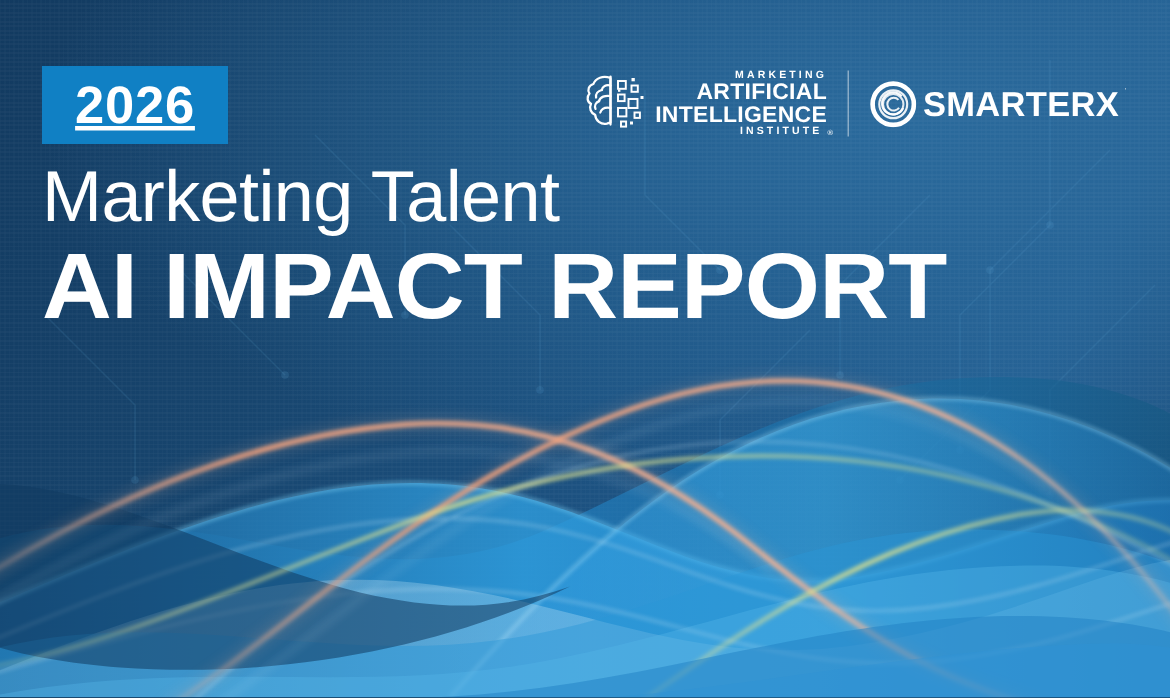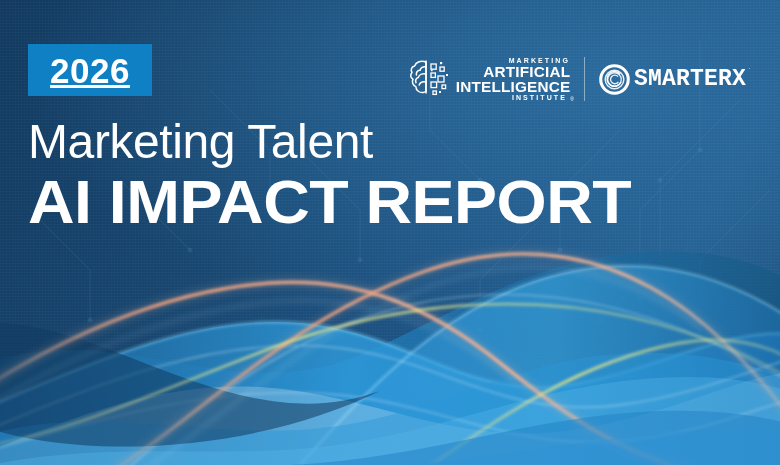--- a/index.html
+++ b/index.html
@@ -46,37 +46,36 @@
 
   
   #title-block { position:absolute; left:28px; top:108px; }
   #title-line1 {
     color:#ffffff;
     font-size:48px;
     font-weight:300;
     letter-spacing:-0.4px;
     line-height:1.02;
     white-space:nowrap;
-    margin-top:10px;
   }
   #title-line2 {
     color:#ffffff;
     font-size:62px;
     font-weight:bold;
     letter-spacing:-0.5px;
     line-height:1.05;
     margin-top:2px;
     white-space:nowrap;
     transform:scaleX(1.04);
     transform-origin:left center;
   }
 
   
   #logo-lockup {
-    position:absolute; right:28px; top:50px;
+    position:absolute; right:28px; top:40px;
     height:58px;
     display:flex; align-items:center; gap:0;
   }
   #maii-logo { display:flex; align-items:center; gap:7px; }
   #maii-mark { width:42px; height:44px; flex:none; }
   #maii-words { display:flex; flex-direction:column; align-items:flex-end; line-height:1; }
   .maii-small {
     color:#ffffff; font-size:7px; font-weight:bold;
     letter-spacing:2.1px; text-transform:uppercase;
   }
@@ -97,21 +96,21 @@
     margin:0 14px;
     flex:none;
   }
 
   #smarterx-logo { display:flex; align-items:center; gap:4px; }
   #smarterx-mark { width:31px; height:31px; flex:none; }
   #smarterx-word {
     position:relative;
     color:#ffffff; font-size:23px; font-weight:bold;
     letter-spacing:.2px; text-transform:uppercase;
-    padding-right:6px; line-height:1;font-family:Liberation Mono, monospace;
+    padding-right:6px; line-height:1;
   }
   #smarterx-tm {
     position:absolute; right:0; top:1px;
     font-size:7px; font-weight:normal;
   }
 </style>
 </head>
 <body>
 
 <div id="cover">

